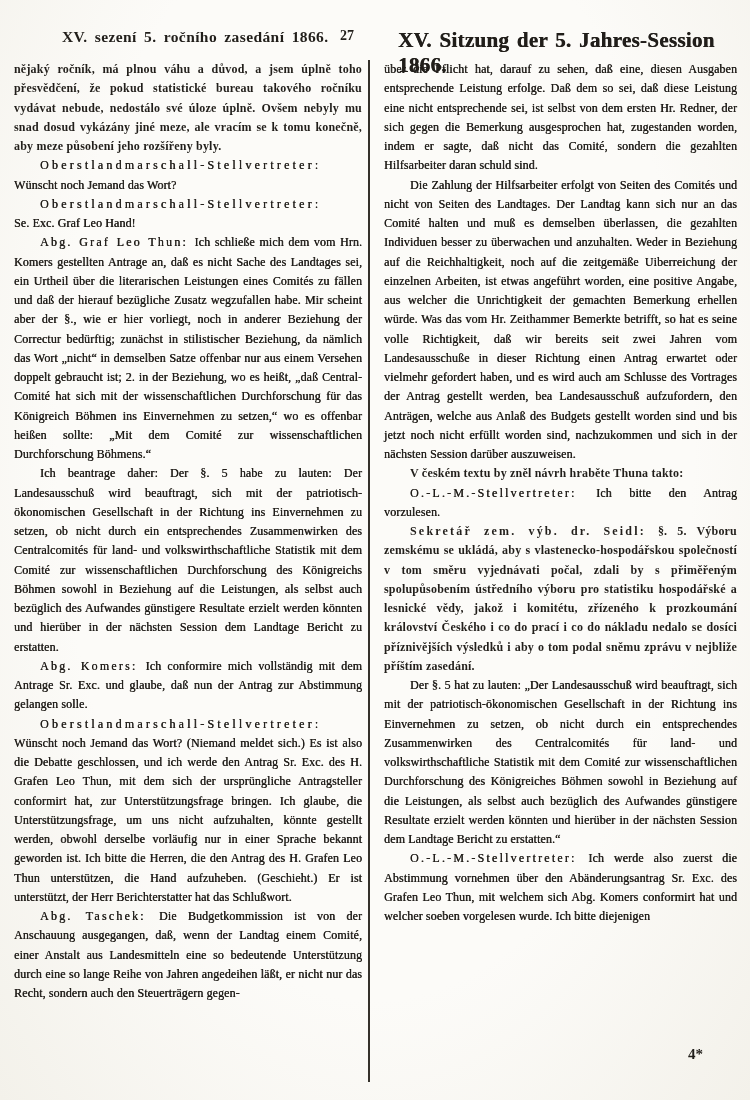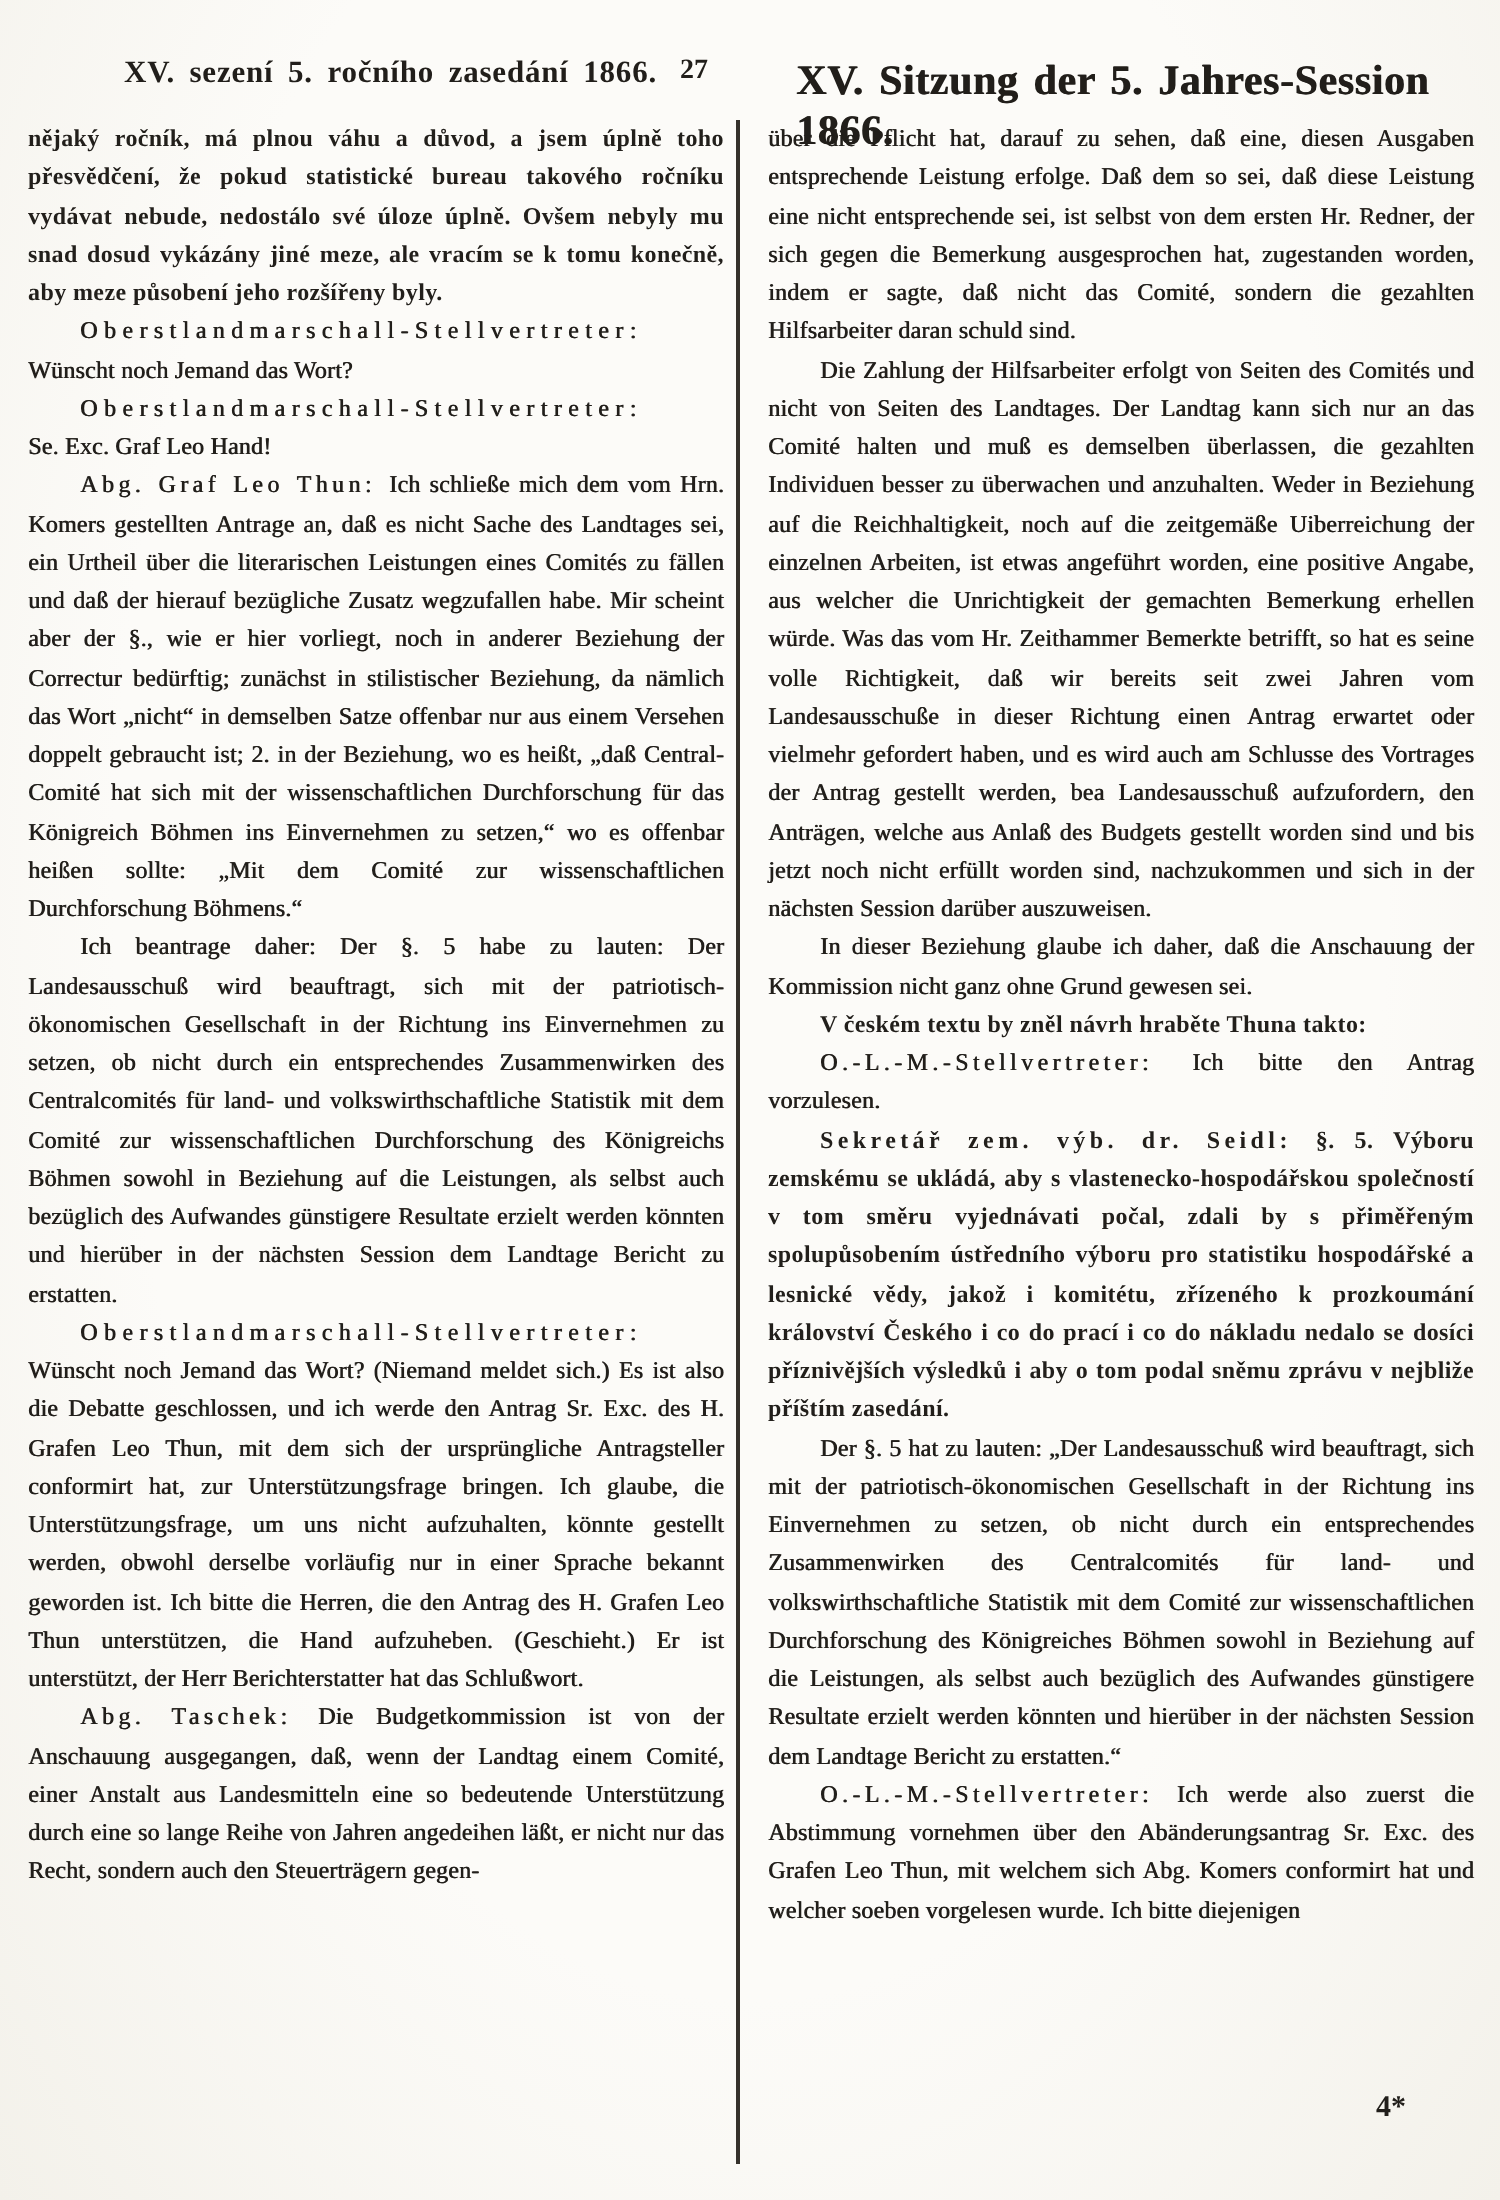--- a/index.html
+++ b/index.html
@@ -74,27 +74,27 @@
     <span class="h-right">XV. Sitzung der 5. Jahres-Session 1866.</span>
   </div>
 
   <div class="body-cols">
     <div class="col col-left">
         <p class="para czech"><span>nějaký ročník, má plnou váhu a důvod, a jsem úplně toho přesvědčení, že pokud statistické bureau takového ročníku vydávat nebude, nedostálo své úloze úplně. Ovšem nebyly mu snad dosud vykázány jiné meze, ale vracím se k tomu konečně, aby meze působení jeho rozšířeny byly.</span></p>
         <p class="para fraktur"><span class="speaker speaker-block">Oberstlandmarschall-Stellvertreter:</span><span>Wünscht noch Jemand das Wort?</span></p>
         <p class="para fraktur"><span class="speaker speaker-block">Oberstlandmarschall-Stellvertreter:</span><span>Se. Exc. Graf Leo Hand!</span></p>
         <p class="para fraktur indent"><span class="speaker">Abg. Graf Leo Thun: </span><span>Ich schließe mich dem vom Hrn. Komers gestellten Antrage an, daß es nicht Sache des Landtages sei, ein Urtheil über die literarischen Leistungen eines Comités zu fällen und daß der hierauf bezügliche Zusatz wegzufallen habe. Mir scheint aber der §., wie er hier vorliegt, noch in anderer Beziehung der Correctur bedürftig; zunächst in stilistischer Beziehung, da nämlich das Wort „nicht“ in demselben Satze offenbar nur aus einem Versehen doppelt gebraucht ist; 2. in der Beziehung, wo es heißt, „daß Central-Comité hat sich mit der wissenschaftlichen Durchforschung für das Königreich Böhmen ins Einvernehmen zu setzen,“ wo es offenbar heißen sollte: „Mit dem Comité zur wissenschaftlichen Durchforschung Böhmens.“</span></p>
         <p class="para fraktur indent"><span>Ich beantrage daher: Der §. 5 habe zu lauten: Der Landesausschuß wird beauftragt, sich mit der patriotisch-ökonomischen Gesellschaft in der Richtung ins Einvernehmen zu setzen, ob nicht durch ein entsprechendes Zusammenwirken des Centralcomités für land- und volkswirthschaftliche Statistik mit dem Comité zur wissenschaftlichen Durchforschung des Königreichs Böhmen sowohl in Beziehung auf die Leistungen, als selbst auch bezüglich des Aufwandes günstigere Resultate erzielt werden könnten und hierüber in der nächsten Session dem Landtage Bericht zu erstatten.</span></p>
+        <p class="para fraktur indent"><span class="speaker">Abg. Komers: </span><span>Ich conformire mich vollständig mit dem Antrage Sr. Exc. und glaube, daß nun der Antrag zur Abstimmung gelangen solle.</span></p>
         <p class="para fraktur"><span class="speaker speaker-block">Oberstlandmarschall-Stellvertreter:</span><span>Wünscht noch Jemand das Wort? (Niemand meldet sich.) Es ist also die Debatte geschlossen, und ich werde den Antrag Sr. Exc. des H. Grafen Leo Thun, mit dem sich der ursprüngliche Antragsteller conformirt hat, zur Unterstützungsfrage bringen. Ich glaube, die Unterstützungsfrage, um uns nicht aufzuhalten, könnte gestellt werden, obwohl derselbe vorläufig nur in einer Sprache bekannt geworden ist. Ich bitte die Herren, die den Antrag des H. Grafen Leo Thun unterstützen, die Hand aufzuheben. (Geschieht.) Er ist unterstützt, der Herr Berichterstatter hat das Schlußwort.</span></p>
         <p class="para fraktur indent"><span class="speaker">Abg. Taschek: </span><span>Die Budgetkommission ist von der Anschauung ausgegangen, daß, wenn der Landtag einem Comité, einer Anstalt aus Landesmitteln eine so bedeutende Unterstützung durch eine so lange Reihe von Jahren angedeihen läßt, er nicht nur das Recht, sondern auch den Steuerträgern gegen-</span></p>
       </div>
     <div class="col col-right">
         <p class="para fraktur"><span>über die Pflicht hat, darauf zu sehen, daß eine, diesen Ausgaben entsprechende Leistung erfolge. Daß dem so sei, daß diese Leistung eine nicht entsprechende sei, ist selbst von dem ersten Hr. Redner, der sich gegen die Bemerkung ausgesprochen hat, zugestanden worden, indem er sagte, daß nicht das Comité, sondern die gezahlten Hilfsarbeiter daran schuld sind.</span></p>
         <p class="para fraktur indent"><span>Die Zahlung der Hilfsarbeiter erfolgt von Seiten des Comités und nicht von Seiten des Landtages. Der Landtag kann sich nur an das Comité halten und muß es demselben überlassen, die gezahlten Individuen besser zu überwachen und anzuhalten. Weder in Beziehung auf die Reichhaltigkeit, noch auf die zeitgemäße Uiberreichung der einzelnen Arbeiten, ist etwas angeführt worden, eine positive Angabe, aus welcher die Unrichtigkeit der gemachten Bemerkung erhellen würde. Was das vom Hr. Zeithammer Bemerkte betrifft, so hat es seine volle Richtigkeit, daß wir bereits seit zwei Jahren vom Landesausschuße in dieser Richtung einen Antrag erwartet oder vielmehr gefordert haben, und es wird auch am Schlusse des Vortrages der Antrag gestellt werden, bea Landesausschuß aufzufordern, den Anträgen, welche aus Anlaß des Budgets gestellt worden sind und bis jetzt noch nicht erfüllt worden sind, nachzukommen und sich in der nächsten Session darüber auszuweisen.</span></p>
-        <p class="para fraktur indent"><span>In dieser Beziehung glaube ich daher, daß die Anschauung der Kommission nicht ganz ohne Grund gewesen sei.</span></p>
         <p class="para czech indent"><span>V českém textu by zněl návrh hraběte Thuna takto:</span></p>
         <p class="para fraktur indent"><span class="speaker">O.-L.-M.-Stellvertreter: </span><span>Ich bitte den Antrag vorzulesen.</span></p>
         <p class="para czech indent"><span class="speaker">Sekretář zem. výb. dr. Seidl: </span><span>§. 5. Výboru zemskému se ukládá, aby s vlastenecko-hospodářskou společností v tom směru vyjednávati počal, zdali by s přiměřeným spolupůsobením ústředního výboru pro statistiku hospodářské a lesnické vědy, jakož i komitétu, zřízeného k prozkoumání království Českého i co do prací i co do nákladu nedalo se dosíci příznivějších výsledků i aby o tom podal sněmu zprávu v nejbliže příštím zasedání.</span></p>
         <p class="para fraktur indent"><span>Der §. 5 hat zu lauten: „Der Landesausschuß wird beauftragt, sich mit der patriotisch-ökonomischen Gesellschaft in der Richtung ins Einvernehmen zu setzen, ob nicht durch ein entsprechendes Zusammenwirken des Centralcomités für land- und volkswirthschaftliche Statistik mit dem Comité zur wissenschaftlichen Durchforschung des Königreiches Böhmen sowohl in Beziehung auf die Leistungen, als selbst auch bezüglich des Aufwandes günstigere Resultate erzielt werden könnten und hierüber in der nächsten Session dem Landtage Bericht zu erstatten.“</span></p>
         <p class="para fraktur indent"><span class="speaker">O.-L.-M.-Stellvertreter: </span><span>Ich werde also zuerst die Abstimmung vornehmen über den Abänderungsantrag Sr. Exc. des Grafen Leo Thun, mit welchem sich Abg. Komers conformirt hat und welcher soeben vorgelesen wurde. Ich bitte diejenigen</span></p>
       </div>
   </div>
 
   <span class="sig">4*</span>
 

